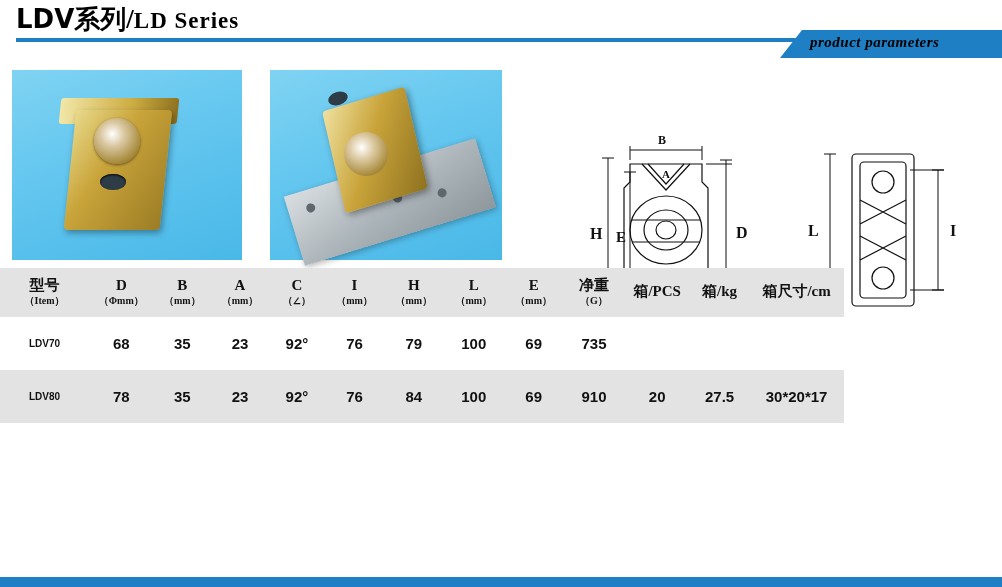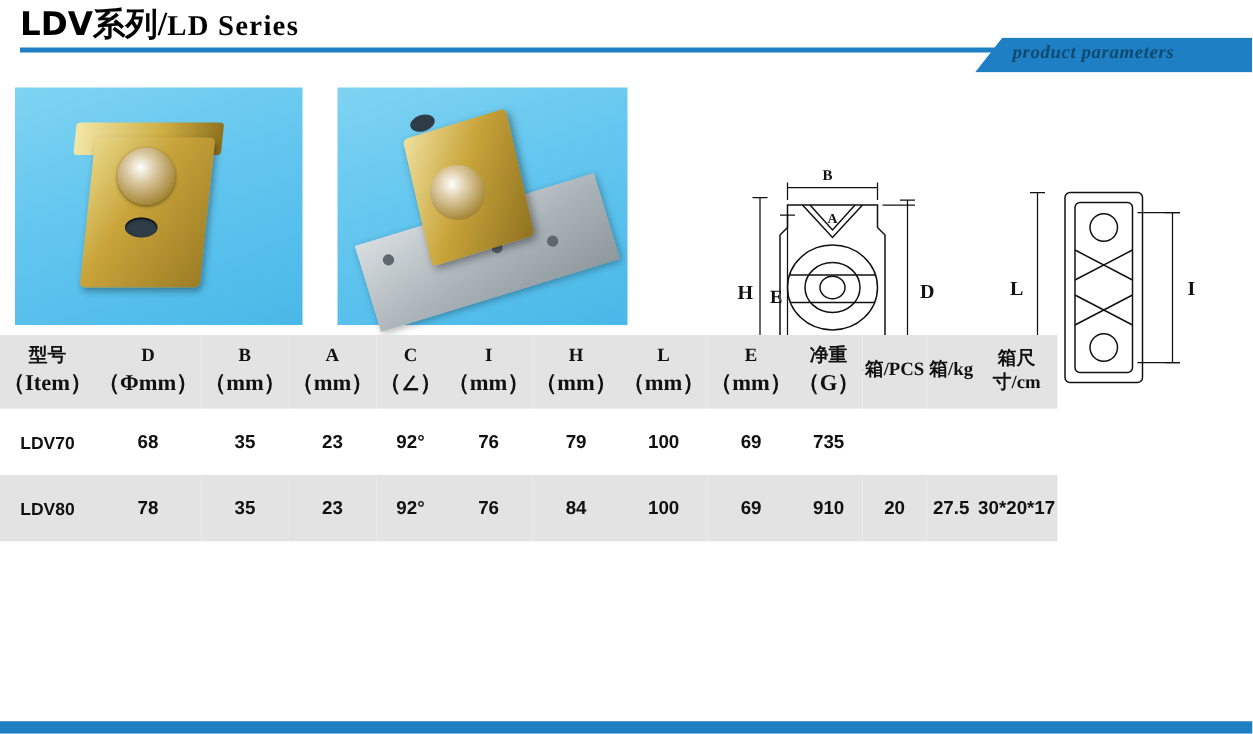--- a/index.html
+++ b/index.html
@@ -28,21 +28,21 @@
     position:absolute;left:16px;top:38px;width:970px;height:4px;
     background:#1f7fc4;
   }
   .ribbon{
     position:absolute;left:780px;top:30px;width:222px;height:28px;
     background:#1f7fc4;
     clip-path:polygon(22px 0, 222px 0, 222px 28px, 0 28px);
   }
   .ribbon-text{
     position:absolute;left:810px;top:34px;
-    color:#0c4a6e;font-style:italic;font-weight:bold;font-size:15px;
+    color:#000000;font-style:italic;font-weight:bold;font-size:15px;
     font-family:"Liberation Serif", serif;
     letter-spacing:0.5px;
   }
   
   .strip{position:absolute;left:0;top:62px;width:1002px;height:205px;}
   .photo{
     position:absolute;top:8px;height:190px;
     background:linear-gradient(160deg,#7fd3f2 0%,#63c6ef 45%,#49b8e8 100%);
     border:0;
   }
@@ -108,33 +108,33 @@
     background:#e3e3e3;
     color:#111;
     font-size:15px;
     font-weight:bold;
     padding:8px 2px 10px 2px;
     line-height:1.25;
     border:0;
     text-align:center;
     font-family:"Liberation Serif", serif;
   }
-  thead th .sub{display:block;font-size:18px;font-weight:bold;}
+  thead th .sub{display:block;font-size:10px;font-weight:bold;}
   tbody td{
     text-align:center;
     font-size:15px;
     font-weight:bold;
     color:#111;
     padding:18px 2px;
     border:0;
     font-family:"Liberation Sans", sans-serif;
   }
   tbody tr.odd{background:#ffffff;}
   tbody tr.even{background:#e3e3e3;}
-  tbody td.item{font-size:14px;}
+  tbody td.item{font-size:10px;}
   .footer-bar{
     position:absolute;left:0;bottom:0;width:1002px;height:10px;background:#1f7fc4;
   }
 </style>
 </head>
 <body>
 
 <div class="header">
   <div class="title">
     <span class="cn">LDV系列</span><span class="sep">/</span><span class="en">LD Series</span>

